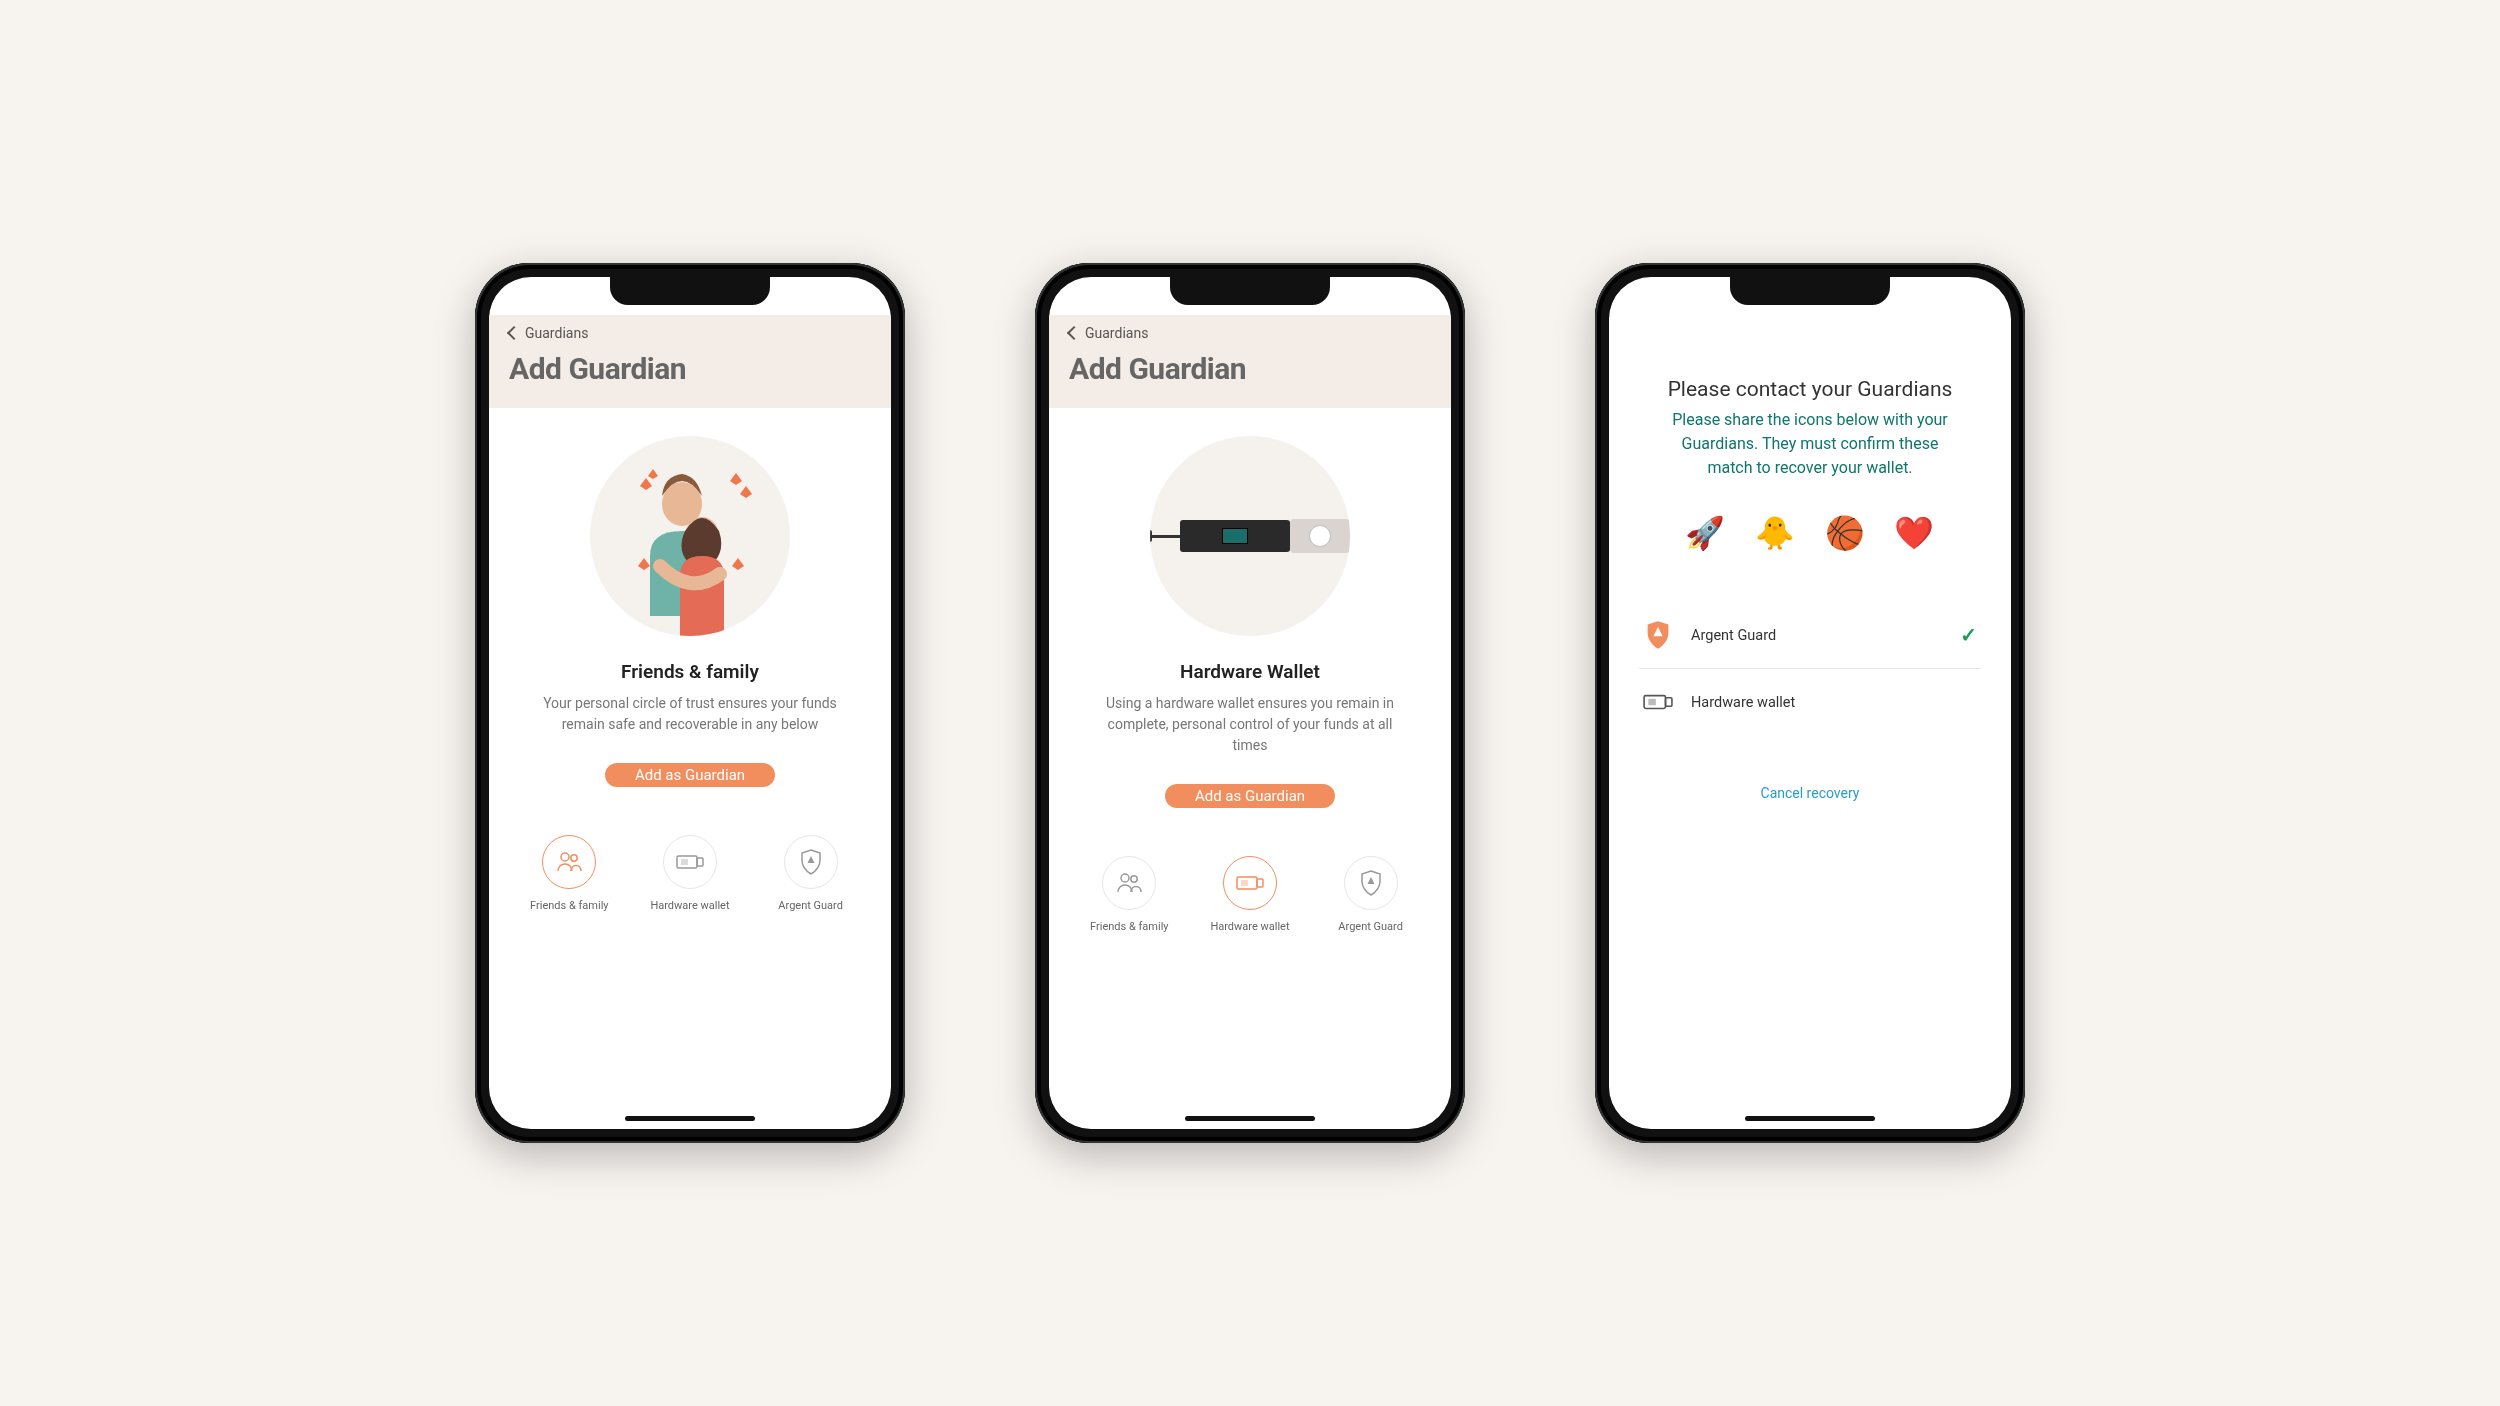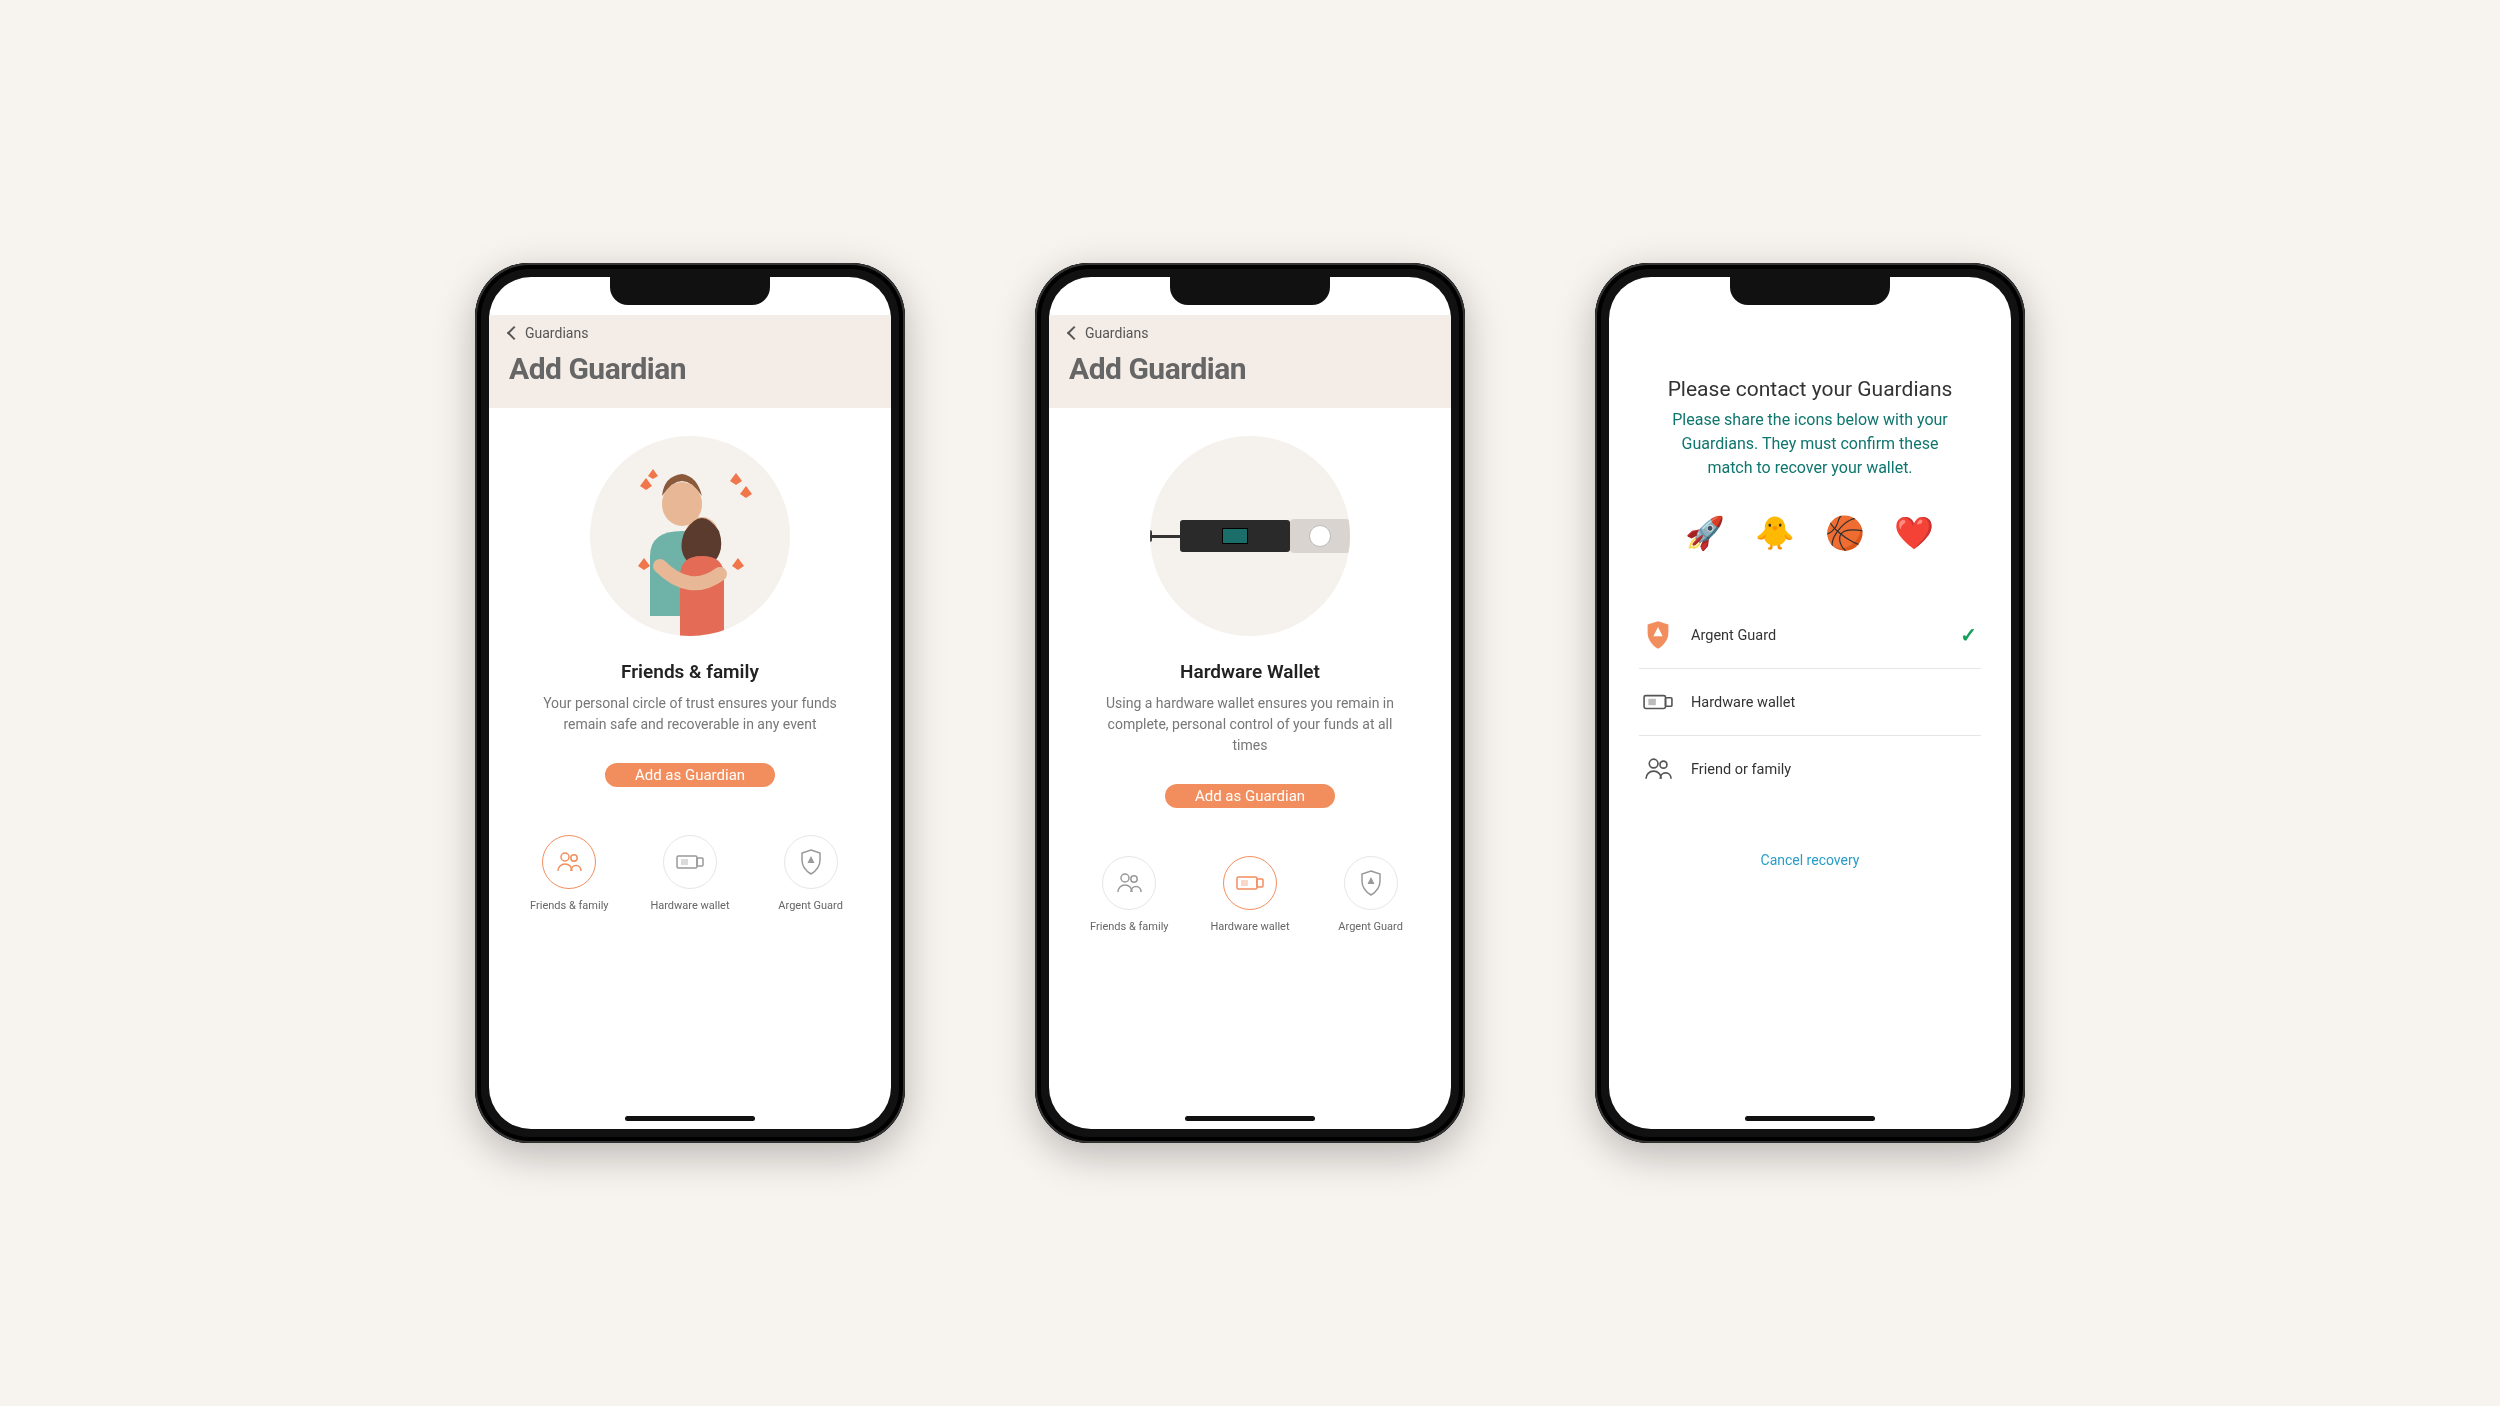--- a/index.html
+++ b/index.html
@@ -195,21 +195,21 @@
           <path d="M60 180 L60 120 q0 -25 32 -25 q32 0 32 25 l0 60z" fill="#6fb3a8"></path>
 
           <ellipse cx="112" cy="100" rx="17" ry="19" fill="#e8b896"></ellipse>
           <path d="M95 95 q17 -26 34 0 q6 18 -4 30 q-8 -6 -14 -4 q-6 -2 -14 4 q-10 -12 -2 -30z" fill="#5b3b2e"></path>
           <path d="M90 200 L90 140 q0 -20 22 -20 q22 0 22 20 l0 60z" fill="#e46b55"></path>
 
           <path d="M70 130 q30 30 60 8" stroke="#e8b896" stroke-width="14" fill="none" stroke-linecap="round"></path>
         </svg>
       </div>
       <div class="hero-title">Friends &amp; family</div>
-      <div class="hero-desc">Your personal circle of trust ensures your funds remain safe and recoverable in any event</div>
+      <div class="hero-desc">Your personal circle of trust ensures your funds remain safe and recoverable in any below</div>
       <button class="cta">Add as Guardian</button>
     </div>
 
     <div class="tabs">
       <div class="tab active">
         <div class="tab-circle">
             <svg width="26" height="22" viewBox="0 0 26 22">
               <circle cx="9" cy="6" r="4" fill="none" stroke="currentColor" stroke-width="1.5"></circle>
               <circle cx="18" cy="7" r="3.2" fill="none" stroke="currentColor" stroke-width="1.5"></circle>
               <path d="M2 20c0-4 3-7 7-7s7 3 7 7" fill="none" stroke="currentColor" stroke-width="1.5"></path>
@@ -372,31 +372,20 @@
         <div class="g-row">
           <span class="g-icon">
             <svg width="30" height="20" viewBox="0 0 28 18">
                 <rect x="1" y="3" width="20" height="12" rx="1.5" fill="none" stroke="#555" stroke-width="1.5"></rect>
                 <rect x="5" y="6" width="7" height="6" fill="#555" opacity=".4"></rect>
                 <rect x="21" y="5" width="6" height="8" rx="1" fill="none" stroke="#555" stroke-width="1.5"></rect>
               </svg>
           </span>
           <span class="g-label">Hardware wallet</span>
         </div>
-        <div class="g-row">
-          <span class="g-icon">
-            <svg width="30" height="24" viewBox="0 0 26 22">
-                <circle cx="9" cy="6" r="4" fill="none" stroke="#555" stroke-width="1.5"></circle>
-                <circle cx="18" cy="7" r="3.2" fill="none" stroke="#555" stroke-width="1.5"></circle>
-                <path d="M2 20c0-4 3-7 7-7s7 3 7 7" fill="none" stroke="#555" stroke-width="1.5"></path>
-                <path d="M15 20c0-3.2 2.2-5.5 5-5.5s5 2.3 5 5.5" fill="none" stroke="#555" stroke-width="1.5"></path>
-              </svg>
-          </span>
-          <span class="g-label">Friend or family</span>
-        </div>
       </div>
 
       <div class="cancel-link">Cancel recovery</div>
     </div>
 
     <div class="home-ind"></div>
   </div>
 </div>
 
 </body></html>

